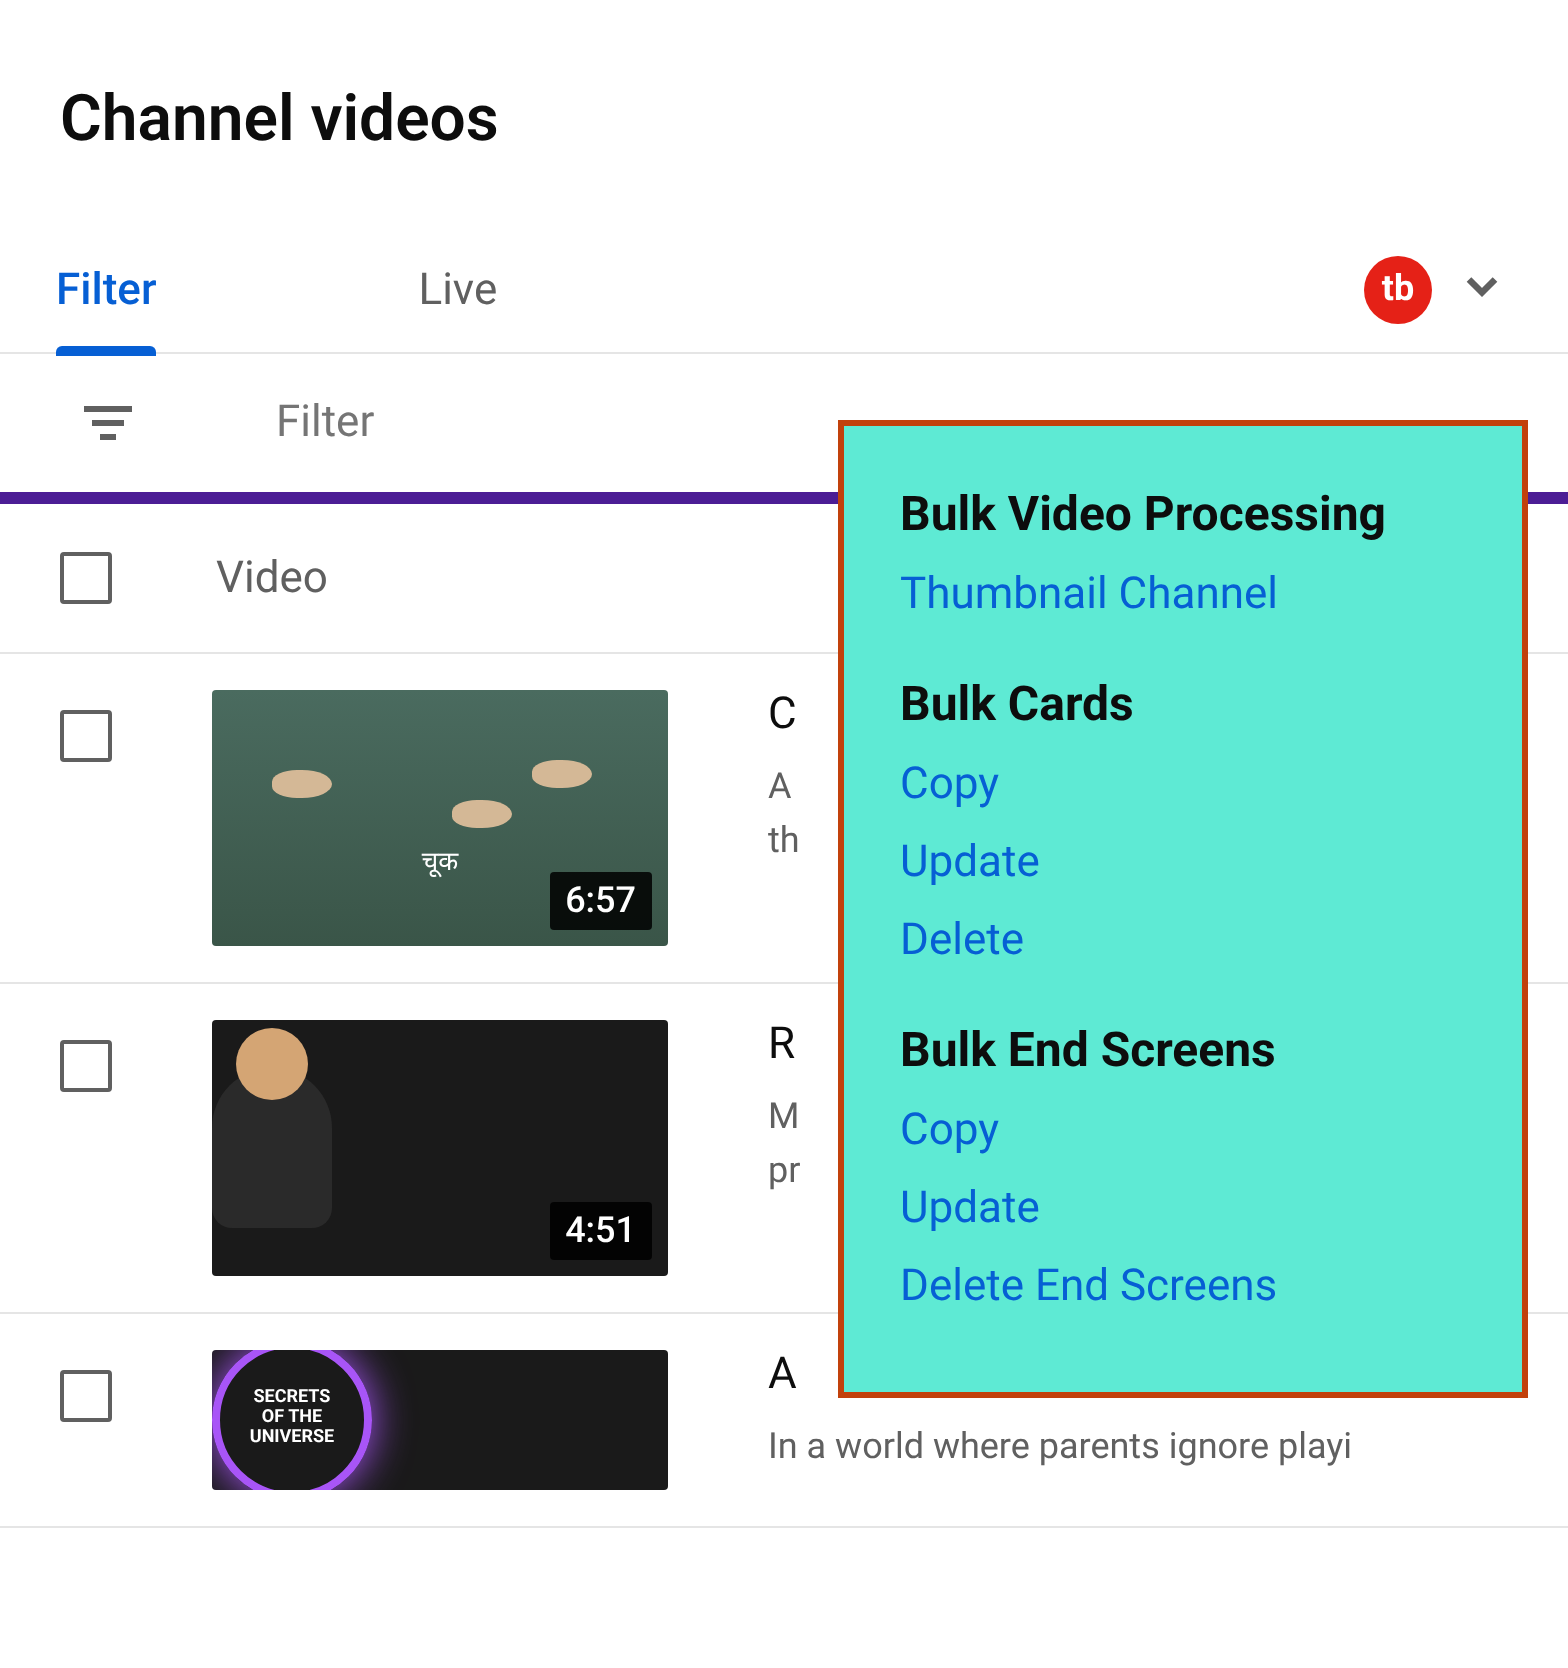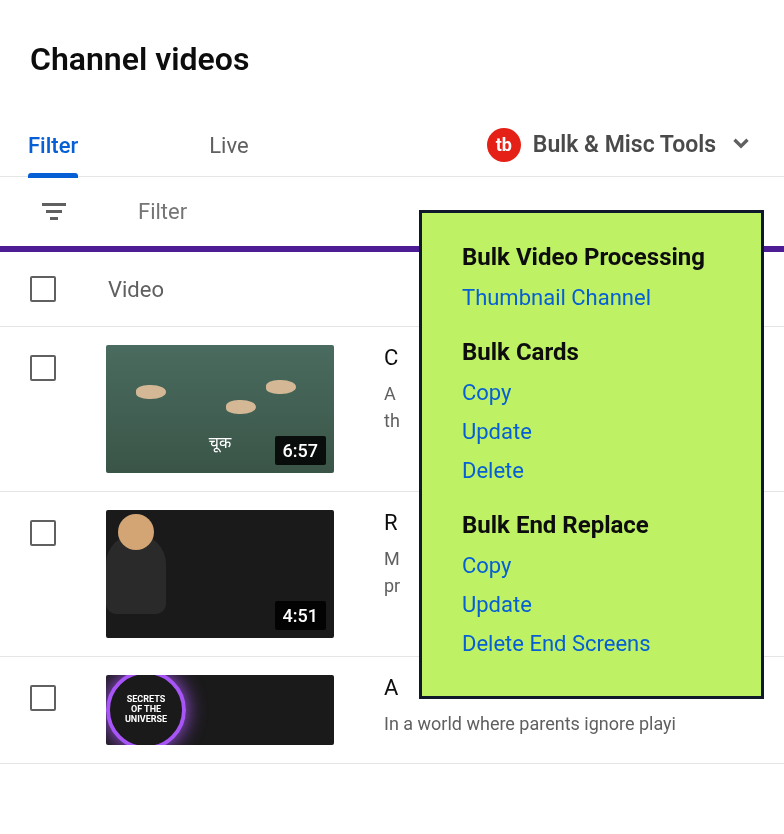--- a/index.html
+++ b/index.html
@@ -32,47 +32,46 @@
 
     .video-row { display: flex; align-items: flex-start; padding: 18px 30px; border-bottom: 1px solid #e5e5e5; gap: 50px; }
     .video-row .checkbox { margin-top: 10px; }
     .thumb { width: 228px; height: 128px; background: #222; border-radius: 2px; position: relative; overflow: hidden; flex-shrink: 0; }
     .thumb.aquarium { background: linear-gradient(180deg, #4a6b5f 0%, #3a5548 100%); }
     .thumb.dark { background: #1a1a1a; display:flex; align-items:center; }
     .thumb .fish { position:absolute; width:30px; height:14px; background:#d4b896; border-radius:50% 60% 60% 50%; }
     .thumb .fish.f1{ top:40px; left:30px; }
     .thumb .fish.f2{ top:55px; left:120px; }
     .thumb .fish.f3{ top:35px; left:160px; }
-    .thumb-hindi { position:absolute; bottom:20px; left:50%; transform:translateX(-50%); color:#fff; font-size:16px; font-family: Liberation Serif, serif; }
+    .thumb-hindi { position:absolute; bottom:34px; left:50%; transform:translateX(-50%); color:#fff; font-size:13px; font-family: Liberation Serif, serif; }
     .duration-badge { position: absolute; bottom: 8px; right: 8px; background: rgba(0,0,0,0.85); color: #fff; padding: 4px 8px; font-size: 18px; font-weight: 500; border-radius: 2px; }
     .man-figure { width:60px; height:80px; background:#2a2a2a; border-radius:30px 30px 10px 10px; position:relative; }
     .man-figure::before{ content:''; position:absolute; top:-20px; left:50%; transform:translateX(-50%); width:36px; height:36px; background:#d4a574; border-radius:50%; }
     .glow-circle { width:80px; height:80px; border:4px solid #a855f7; border-radius:50%; box-shadow:0 0 20px #a855f7; position:relative; }
     .glow-text { position:absolute; top:50%; left:50%; transform:translate(-50%,-50%); color:#fff; font-size:9px; text-align:center; font-weight:700; line-height:1.1; }
     .video-meta { flex: 1; min-width: 0; }
     .video-title-partial { font-size: 22px; color: #0d0d0d; margin-bottom: 10px; }
     .video-desc-partial { font-size: 18px; color: #606060; line-height: 1.5; }
 
-    .dropdown { position: absolute; top: 210px; right: 20px; width: 345px; background: #bef264; border: 3px solid #0f172a; padding: 30px 40px 26px; z-index: 100; }
+    .dropdown { position: absolute; top: 210px; right: 20px; width: 345px; background: #5eead4; border: 3px solid #c2410c; padding: 30px 28px 26px; z-index: 100; }
     .dropdown-section-title { font-size: 24px; font-weight: 700; color: #0d0d0d; margin-bottom: 14px; }
     .dropdown-link { display: block; font-size: 22px; color: #065fd4; margin-bottom: 14px; cursor: pointer; }
     .dropdown-section + .dropdown-section { margin-top: 28px; }
   </style>
 </head>
 <body>
 
 <h1 class="page-title">Channel videos</h1>
 
 <div class="tabs-row">
   <div class="tab active">Filter</div>
   <div class="tab">Live</div>
 
   <div class="tools-trigger">
     <div class="tb-logo">tb</div>
-    <span class="tools-label">Bulk &amp; Misc Tools</span>
     <span class="chevron">
       <svg width="26" height="26" viewBox="0 0 24 24" fill="none" stroke="currentColor" stroke-width="3">
           <polyline points="6 9 12 15 18 9"></polyline>
         </svg>
     </span>
   </div>
 </div>
 
 <div class="filter-row">
   <div class="filter-icon">
@@ -133,18 +132,18 @@
     <div class="dropdown-section-title">Bulk Video Processing</div>
     <a class="dropdown-link">Thumbnail Channel</a>
   </div>
   <div class="dropdown-section">
     <div class="dropdown-section-title">Bulk Cards</div>
     <a class="dropdown-link">Copy</a>
     <a class="dropdown-link">Update</a>
     <a class="dropdown-link">Delete</a>
   </div>
   <div class="dropdown-section">
-    <div class="dropdown-section-title">Bulk End Replace</div>
+    <div class="dropdown-section-title">Bulk End Screens</div>
     <a class="dropdown-link">Copy</a>
     <a class="dropdown-link">Update</a>
     <a class="dropdown-link">Delete End Screens</a>
   </div>
 </div>
 
 </body></html>

